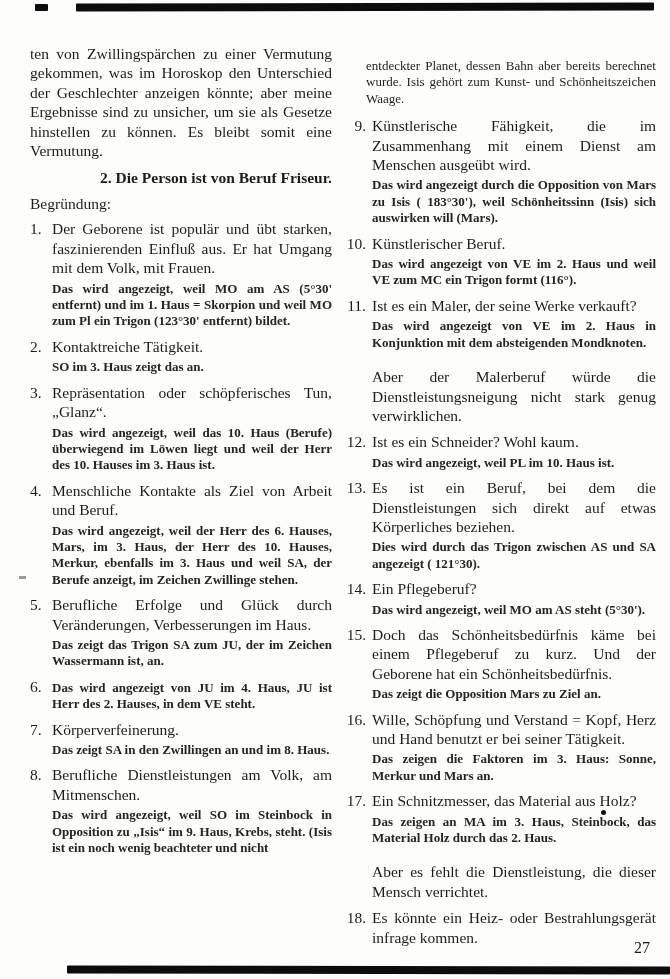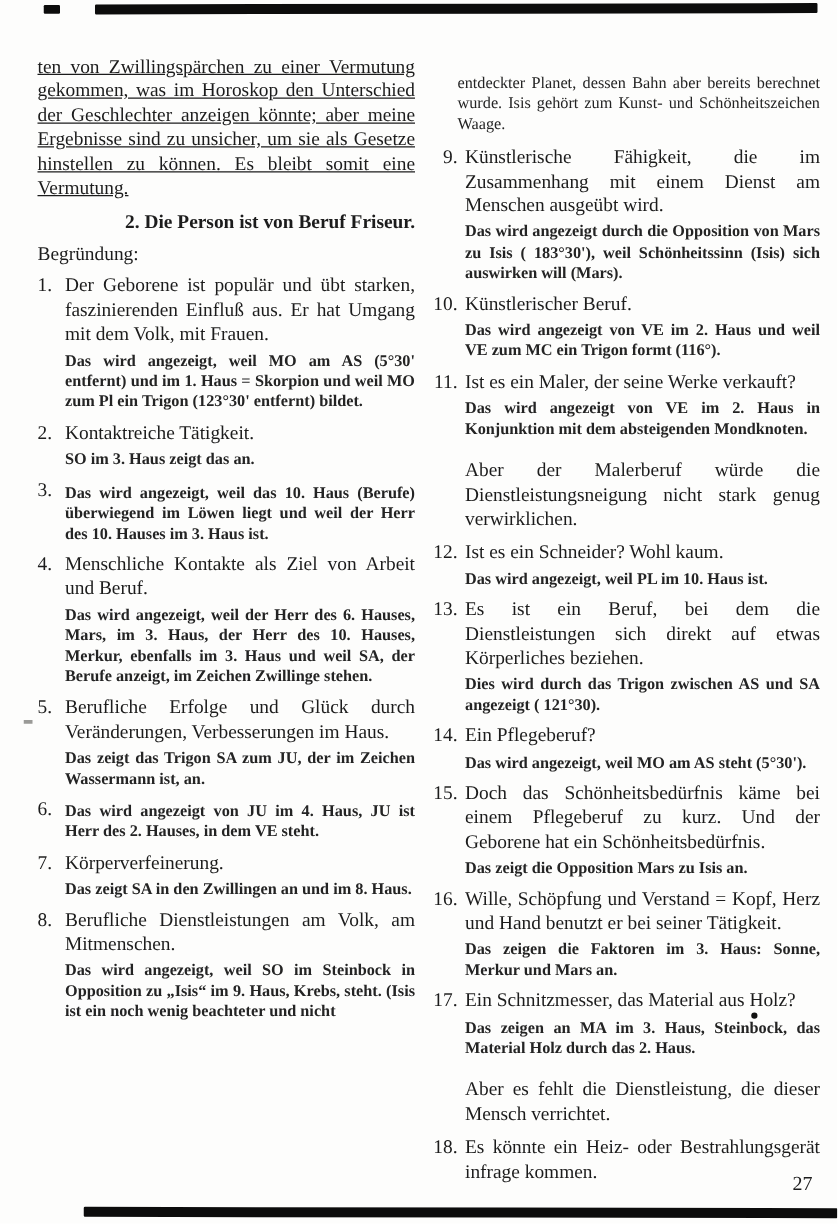--- a/index.html
+++ b/index.html
@@ -24,21 +24,21 @@
   .col-right { left: 344px; width: 312px; }
 
   .p {
     font-size: 15.5px;
     line-height: 19.4px;
     text-align: justify;
     hyphens: auto;
     -webkit-hyphens: auto;
     overflow-wrap: break-word;
   }
-  .intro { margin-bottom: 9px; text-decoration: underline; }
+  .intro { margin-bottom: 9px; }
   .heading {
     font-size: 15.5px;
     font-weight: bold;
     margin: 9px 0 8px 0;
     text-align: right;
   }
   .begruendung {
     font-size: 15.5px;
     margin-bottom: 6px;
   }
@@ -140,20 +140,21 @@
       <span class="num">2.</span>
       <div class="body">
         <div class="p">Kontaktreiche Tätigkeit.</div>
         <div class="note">SO im 3. Haus zeigt das an.</div>
       </div>
     </div>
 
     <div class="item">
       <span class="num">3.</span>
       <div class="body">
+        <div class="p">Repräsentation oder schöpferisches Tun, „Glanz“.</div>
         <div class="note">Das wird angezeigt, weil das 10. Haus (Berufe) überwiegend im Löwen liegt und weil der Herr des 10. Hauses im 3. Haus ist.</div>
       </div>
     </div>
 
     <div class="item">
       <span class="num">4.</span>
       <div class="body">
         <div class="p">Menschliche Kontakte als Ziel von Arbeit und Beruf.</div>
         <div class="note">Das wird angezeigt, weil der Herr des 6. Hauses, Mars, im 3. Haus, der Herr des 10. Hauses, Merkur, ebenfalls im 3. Haus und weil SA, der Berufe anzeigt, im Zeichen Zwillinge stehen.</div>
       </div>
@@ -242,21 +243,21 @@
       <div class="body">
         <div class="p">Ein Pflegeberuf?</div>
         <div class="note">Das wird angezeigt, weil MO am AS steht (5°30').</div>
       </div>
     </div>
 
     <div class="item">
       <span class="num">15.</span>
       <div class="body">
         <div class="p">Doch das Schönheitsbedürfnis käme bei einem Pflegeberuf zu kurz. Und der Geborene hat ein Schönheitsbedürfnis.</div>
-        <div class="note">Das zeigt die Opposition Mars zu Isis an.</div>
+        <div class="note">Das zeigt die Opposition Mars zu Ziel an.</div>
       </div>
     </div>
 
     <div class="item">
       <span class="num">16.</span>
       <div class="body">
         <div class="p">Wille, Schöpfung und Verstand = Kopf, Herz und Hand benutzt er bei seiner Tätigkeit.</div>
         <div class="note">Das zeigen die Faktoren im 3. Haus: Sonne, Merkur und Mars an.</div>
       </div>
     </div>

